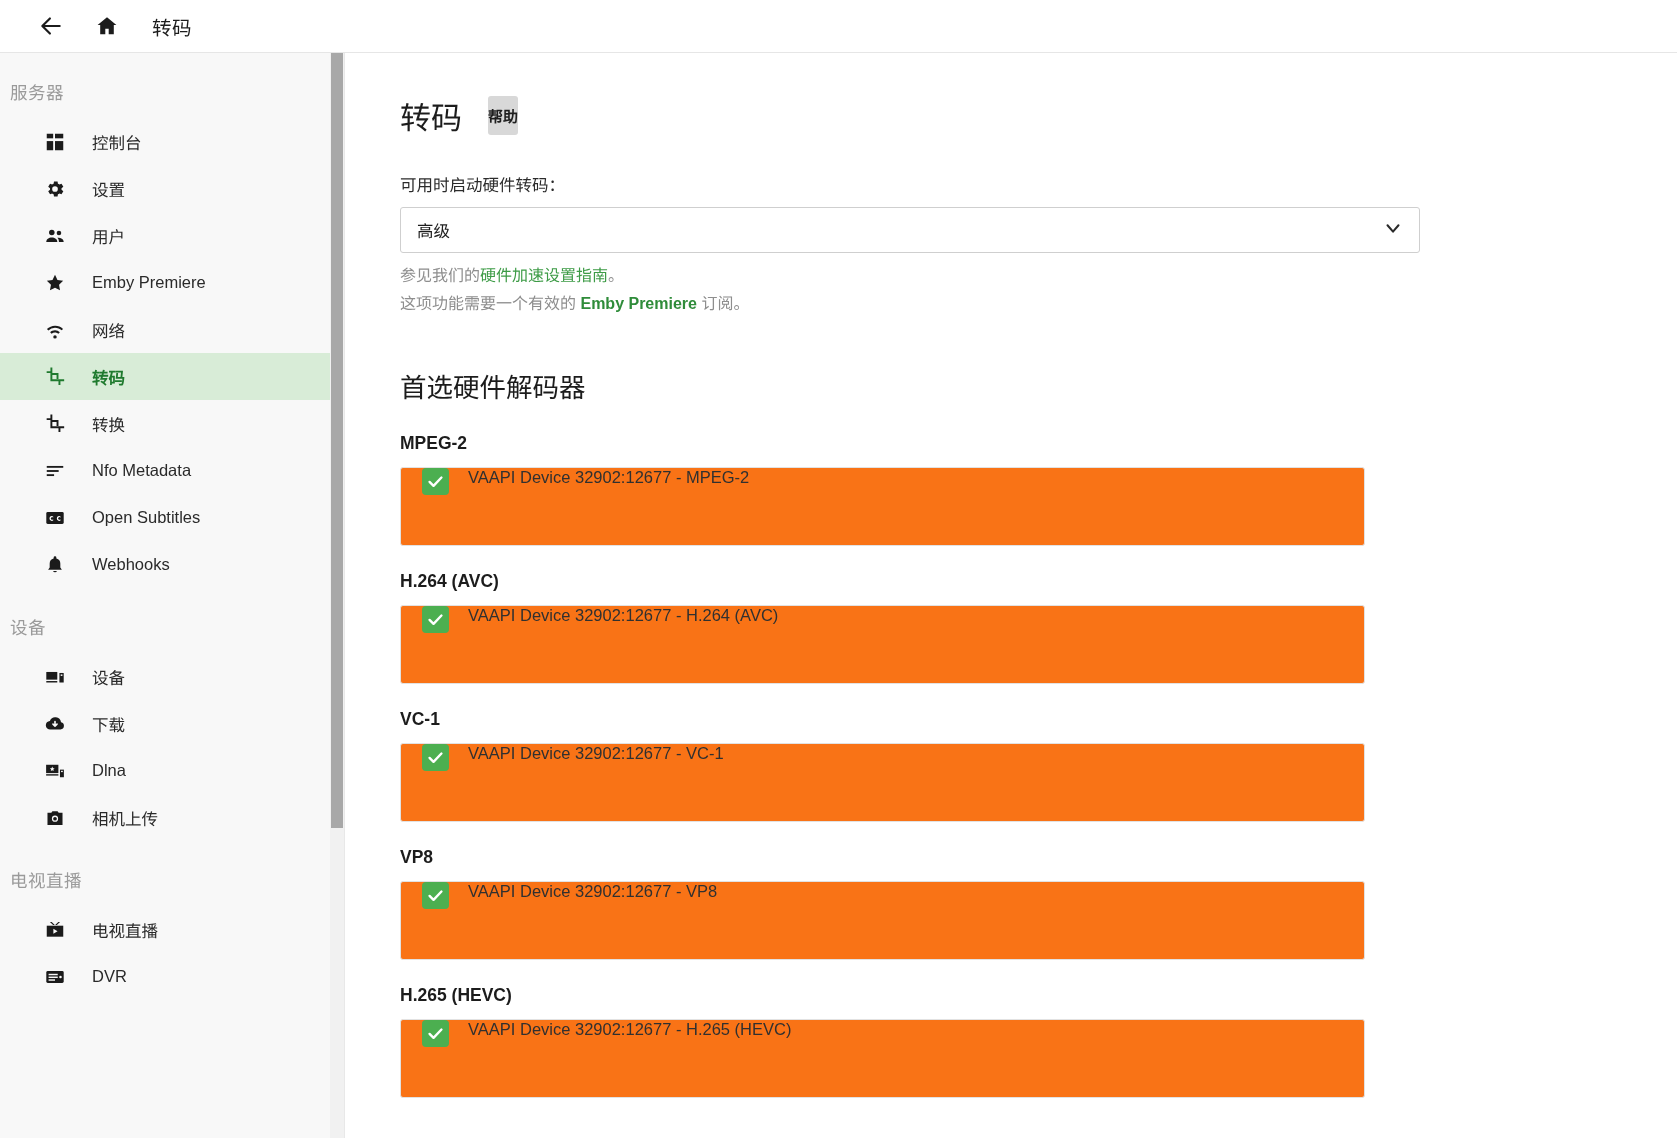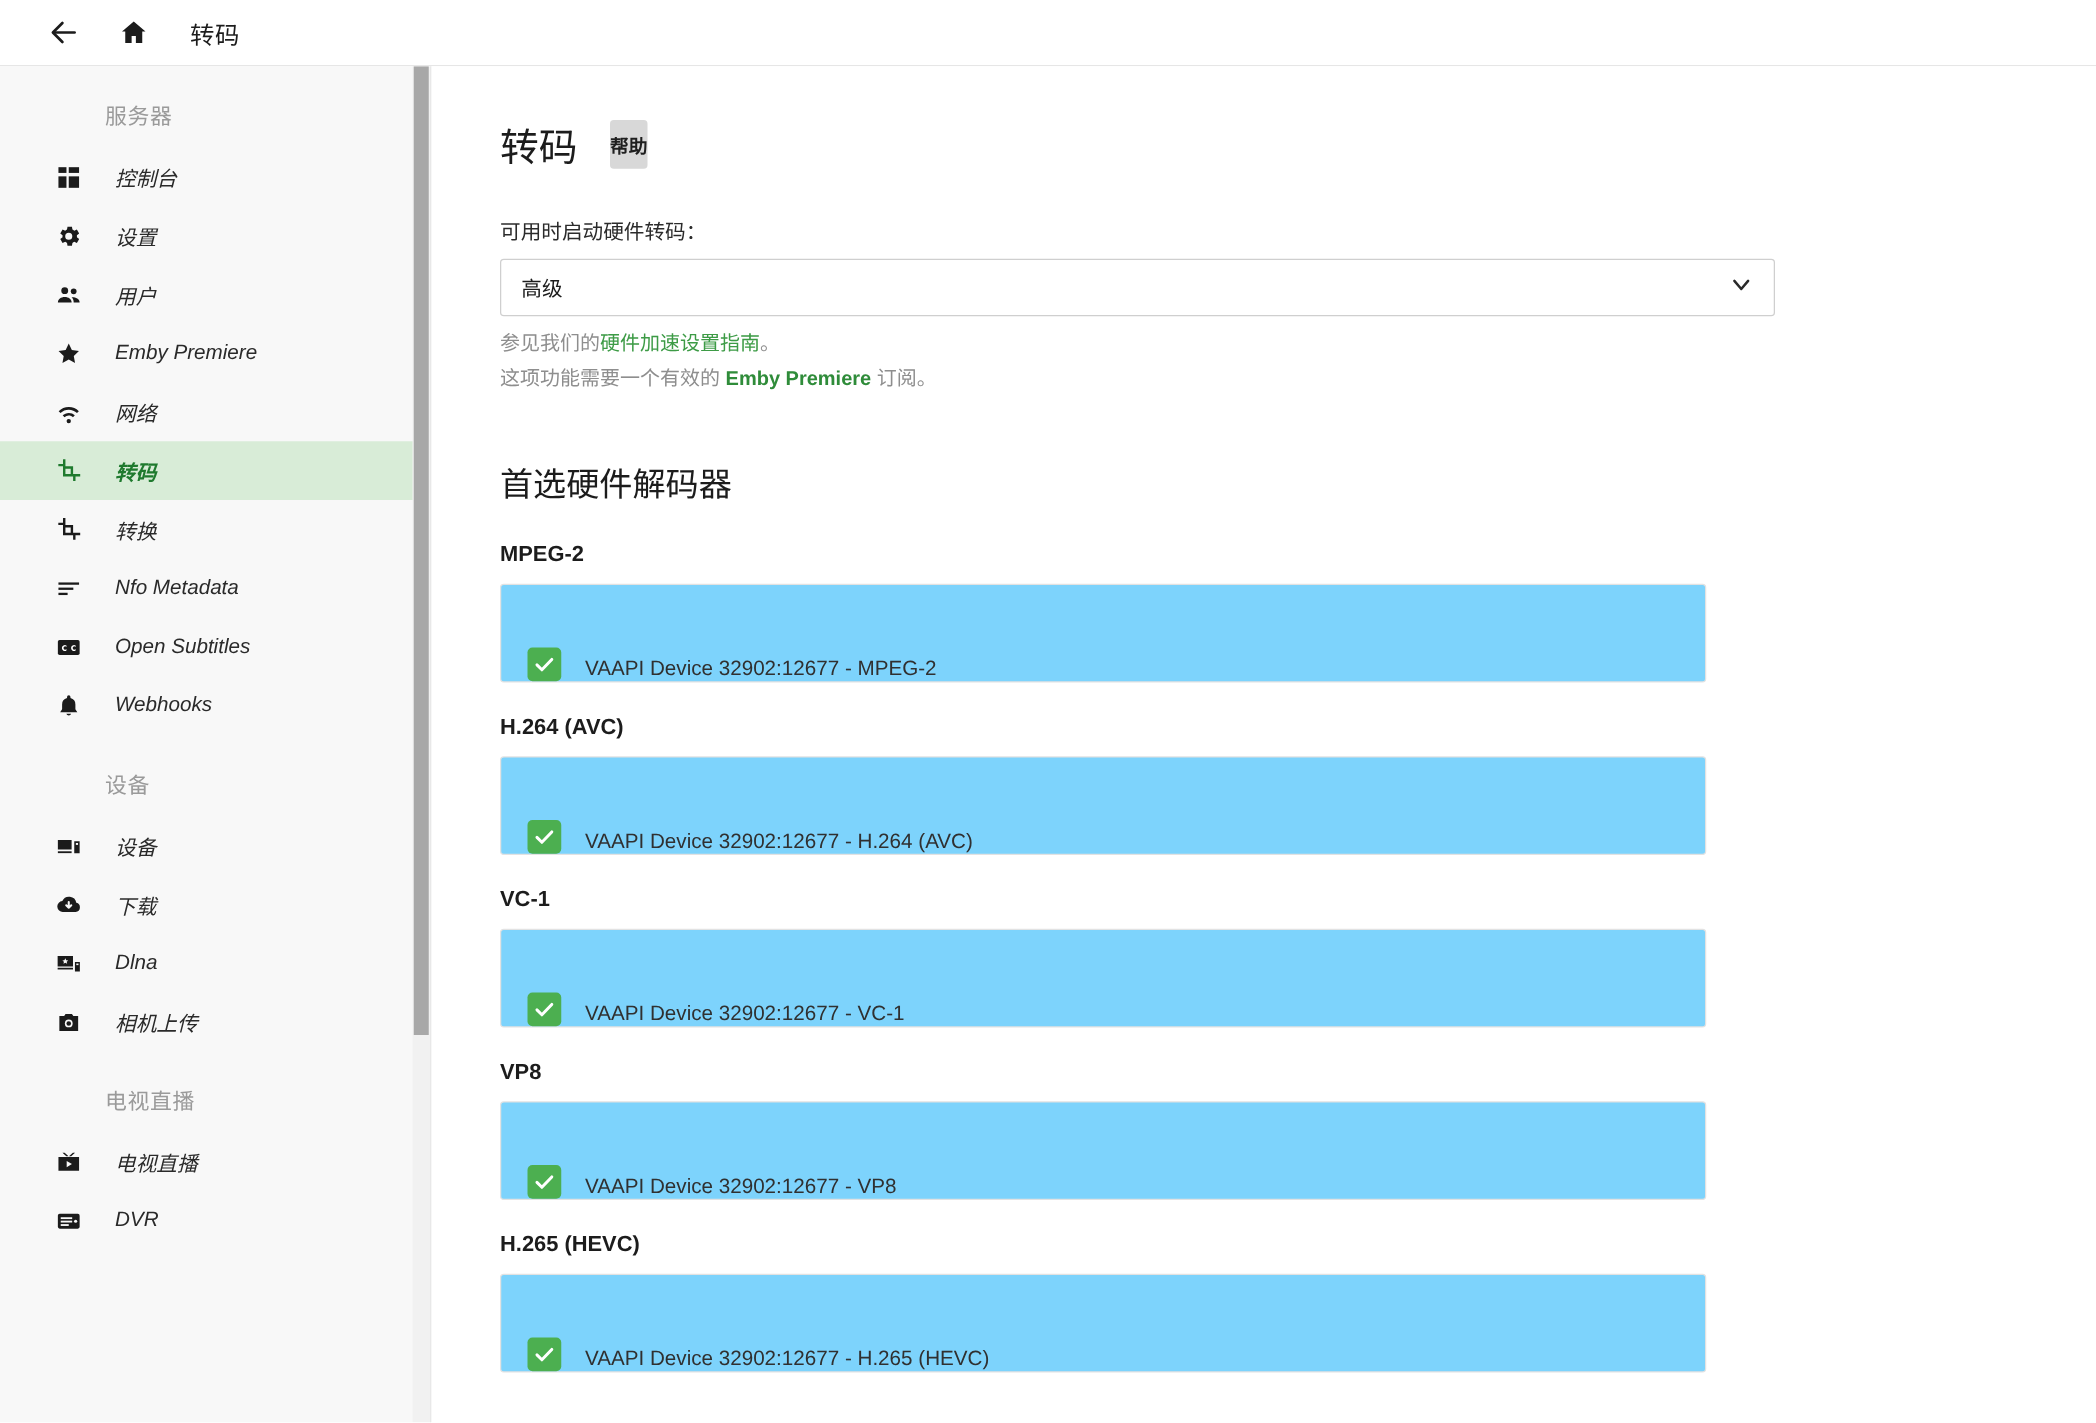--- a/index.html
+++ b/index.html
@@ -56,23 +56,22 @@
   }
   .sidebar {
     width: 345px;
     height: 100%;
     padding: 0 0 10px 0;
     overflow: hidden;
   }
   .sb-section-title {
     font-size: 17.5px;
     color: #9a9a9a;
-    padding: 26px 0 14px 36px;
+    padding: 26px 0 14px 10px;
     letter-spacing: .5px;
-    margin-left: 48px;
   }
   .sb-item {
     display: flex;
     align-items: center;
     height: 47px;
     padding-left: 44px;
     cursor: pointer;
     color: #2a2a2a;
     font-size: 16.5px;
   }
@@ -86,21 +85,21 @@
     height: 24px;
     flex: 0 0 26px;
     display: flex;
     align-items: center;
     justify-content: flex-start;
     margin-right: 22px;
     color: #1b1b1b;
   }
   .sb-item.active .sb-icon { color: #1f7a2e; }
   .sb-icon svg { display: block; }
-  .sb-label { white-space: nowrap; font-style: italic; }
+  .sb-label { white-space: nowrap; }
 
   
   .sb-scroll-track {
     position: absolute;
     top: 0; right: 0;
     width: 14px;
     height: 100%;
     background: #f1f1f1;
   }
   .sb-scroll-thumb {
@@ -201,24 +200,24 @@
   }
   .codec-label {
     font-size: 17.5px;
     font-weight: bold;
     color: #1c1c1c;
     margin-bottom: 13px;
   }
   .codec-card {
     border: 1px solid #e2e2e2;
     border-radius: 3px;
-    background: #7dd3fc;
+    background: #f97316;
     height: 79px;
     display: flex;
-    align-items: flex-end;
+    align-items: flex-start;
     padding-left: 21px;
     margin-bottom: 25px;
   }
   .cb {
     width: 27px; height: 27px;
     flex: 0 0 27px;
     background: #4caf50;
     border-radius: 4px;
     display: flex;
     align-items: center;

